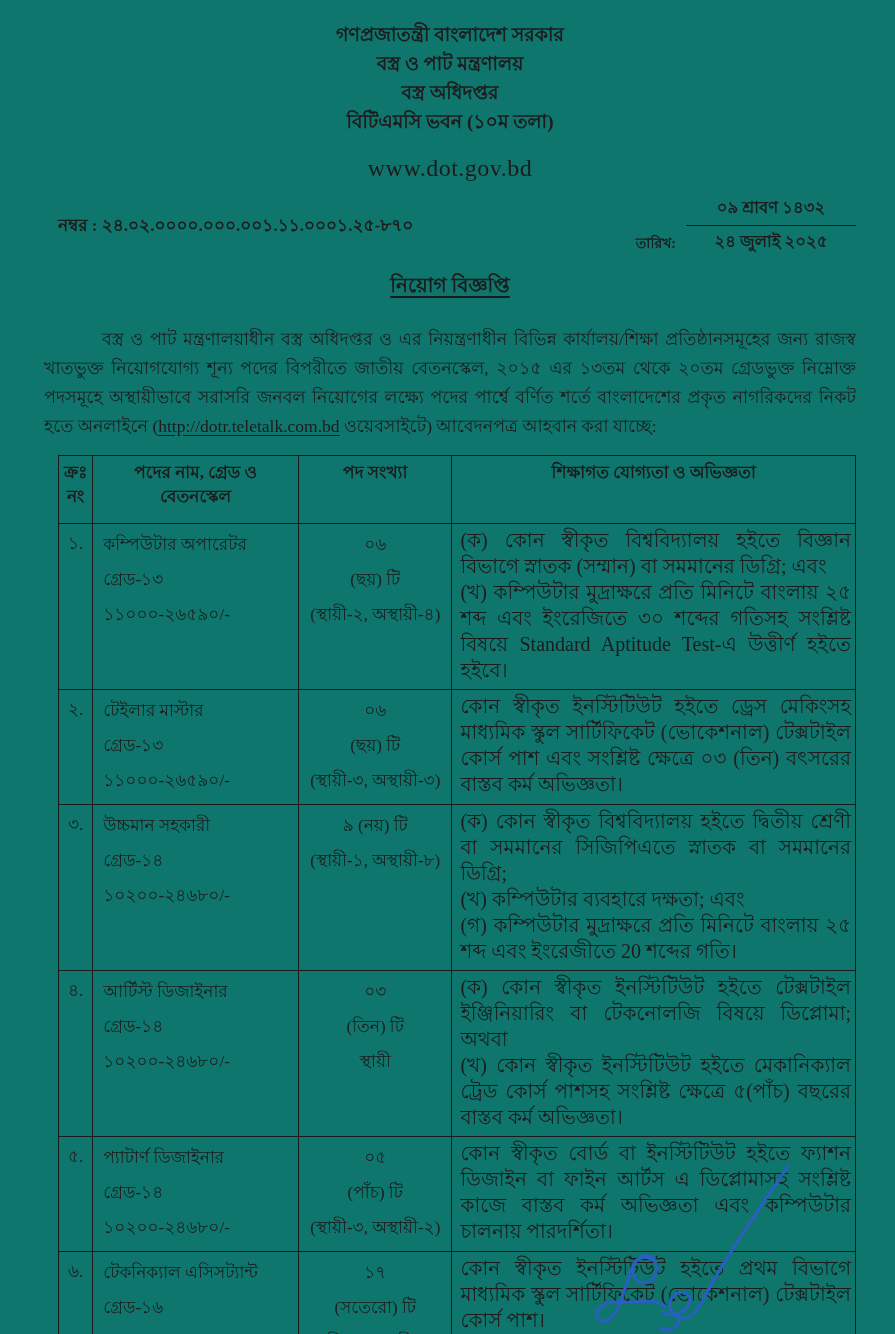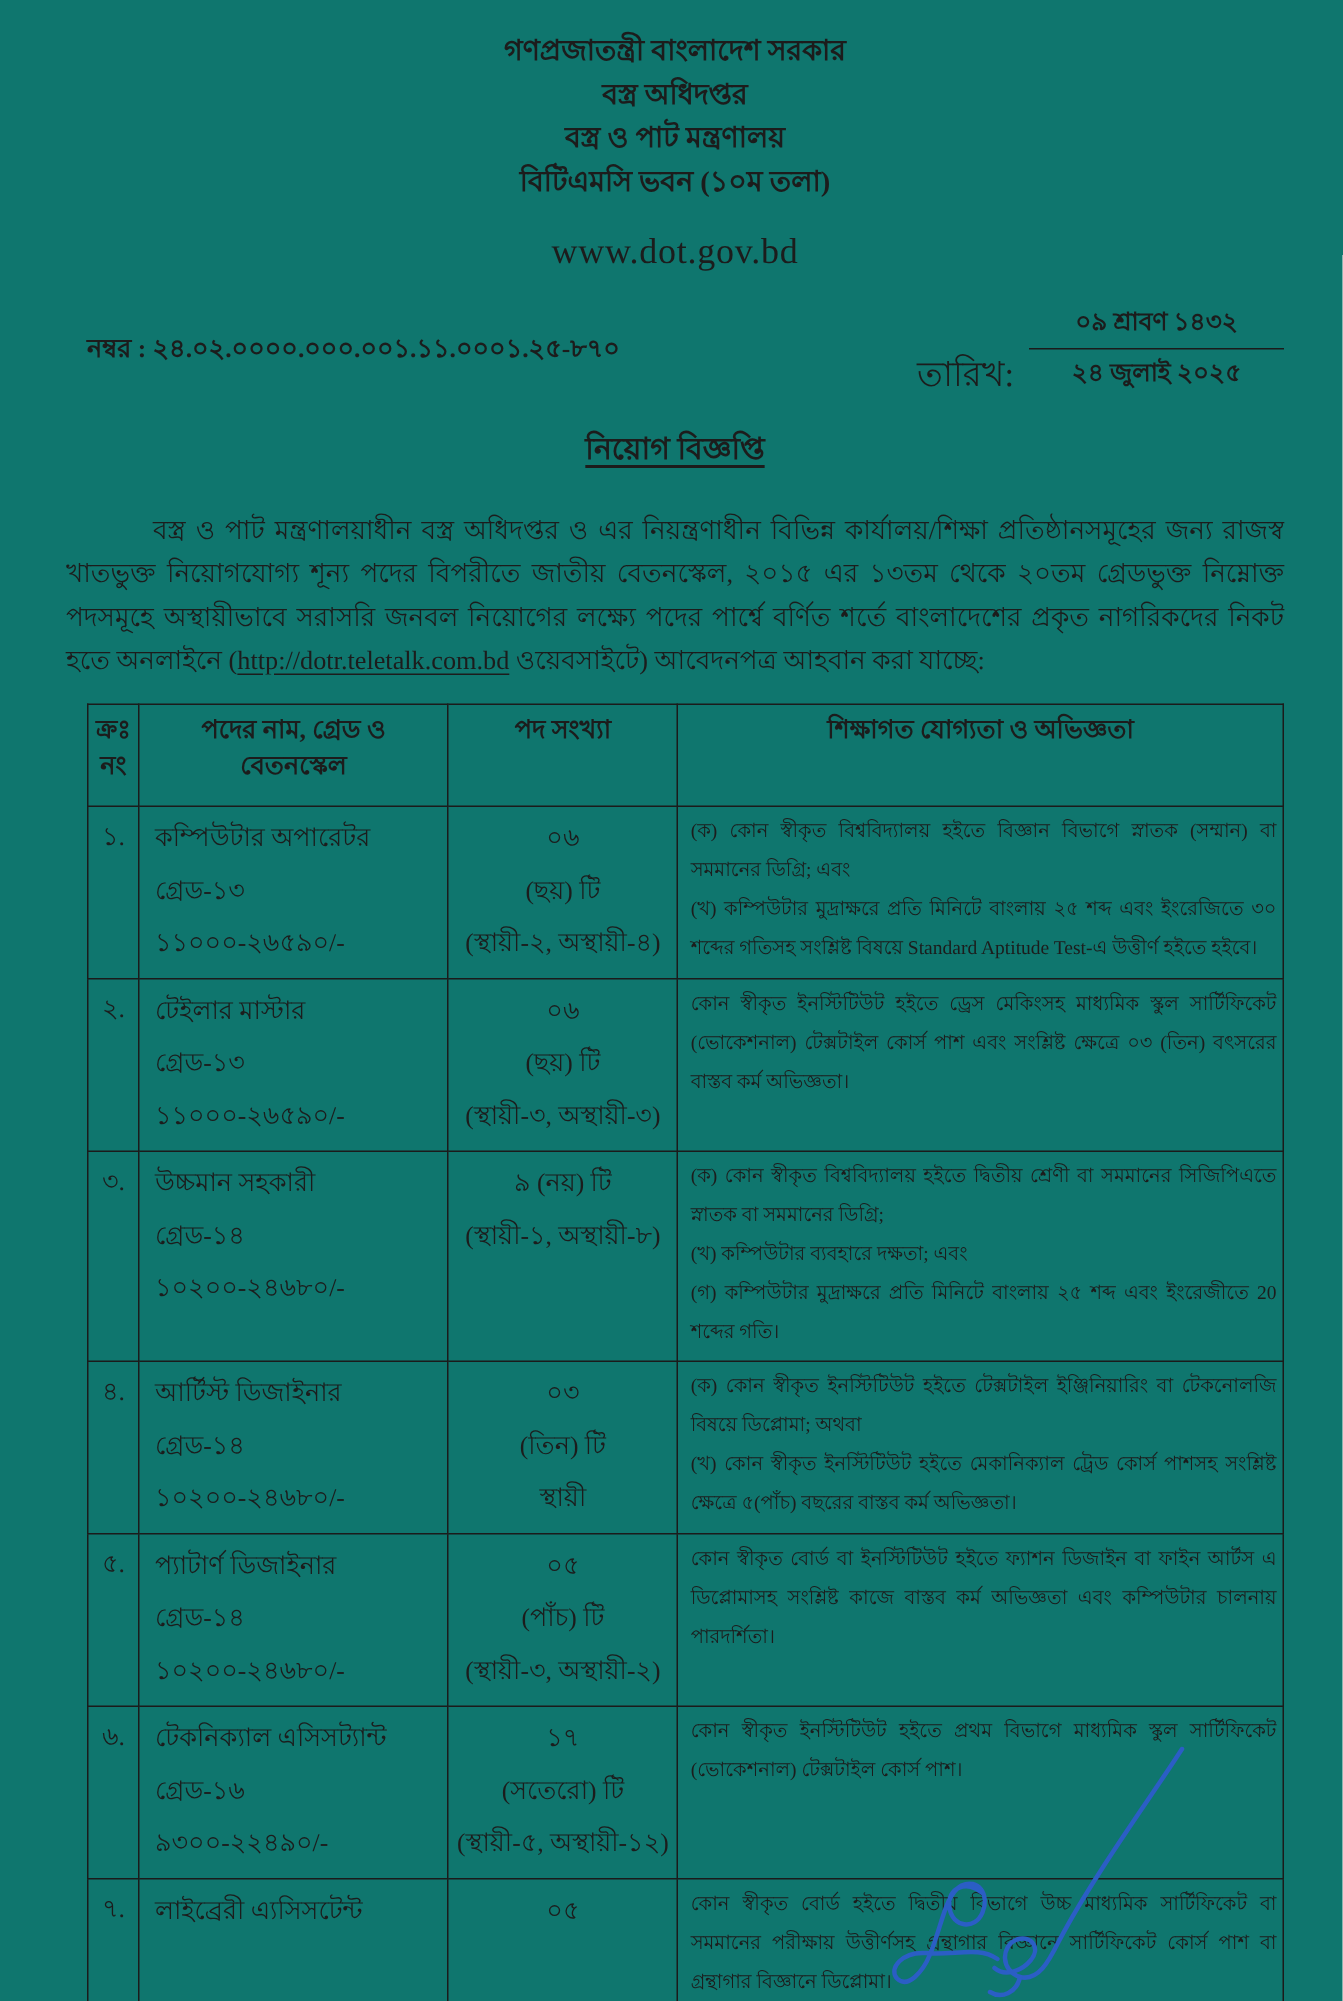--- a/index.html
+++ b/index.html
@@ -11,53 +11,53 @@
     padding:20px 39px 10px 44px;
   }
   
   .letterhead { text-align:center; line-height:29px; }
   .letterhead .bn { font-size:19px; font-weight:bold; }
   .letterhead .site { font-size:24px; font-weight:normal; letter-spacing:.5px; margin-top:18px; }
   
   .meta-row { display:flex; justify-content:space-between; align-items:center; margin-top:12px; padding-left:14px; }
   .memo { font-size:17px; font-weight:bold; }
   .date-wrap { display:flex; align-items:center; gap:10px; }
-  .date-label { font-size:23px; font-weight:normal;margin-top:36px; }
+  .date-label { font-size:14px; font-weight:bold;margin-top:36px; }
   .date-stack { text-align:center; font-size:16.5px; font-weight:bold; min-width:170px; }
   .date-stack .top { border-bottom:1.5px solid #1b1b1b; padding:0 8px 3px 8px; }
   .date-stack .bottom { padding-top:3px; }
   
   .doc-title { text-align:center; font-size:20px; font-weight:bold; text-decoration:underline; text-underline-offset:4px; margin-top:14px; }
   
   .intro { margin-top:22px; font-size:17.5px; line-height:29px; text-align:justify; text-indent:58px; }
   .intro .url { text-decoration:underline; text-underline-offset:3px; }
   
   table.jobs { border-collapse:collapse; width:798px; margin-top:14px; margin-left:14px; table-layout:fixed; }
   table.jobs th, table.jobs td { border:1.5px solid #1b1b1b; vertical-align:top; }
   table.jobs th { font-size:17px; font-weight:bold; padding:5px 4px 14px 4px; line-height:24px;text-align:center; }
   th.h-serial { width:34px; text-align:center; }
   th.h-post   { width:204px; }
   th.h-count  { width:152px; }
   th.h-qual   { width:400px; }
   td.c-serial { text-align:center; font-size:17px; padding-top:6px; }
   td.c-post   { font-size:17px; line-height:35px; padding:3px 6px 6px 10px; }
   td.c-count  { font-size:17px; line-height:35px; text-align:center; padding:3px 4px 6px 4px; }
-  td.c-qual   { font-size:13px; line-height:26px; text-align:justify; padding:3px 4px 6px 8px; }
+  td.c-qual   { font-size:20px; line-height:26px; text-align:justify; padding:3px 4px 6px 8px; }
   
   .sig-overlay { position:absolute; left:0; top:0; width:895px; height:1334px; pointer-events:none; }
 </style>
 </head>
 <body>
 
 <div class="page">
 
   <div class="letterhead">
     <div class="bn">গণপ্রজাতন্ত্রী বাংলাদেশ সরকার</div>
+    <div class="bn">বস্ত্র ও পাট মন্ত্রণালয়</div>
     <div class="bn">বস্ত্র অধিদপ্তর</div>
-    <div class="bn">বস্ত্র ও পাট মন্ত্রণালয়</div>
     <div class="bn">বিটিএমসি ভবন (১০ম তলা)</div>
     <div class="site">www.dot.gov.bd</div>
   </div>
 
   <div class="meta-row">
     <div class="memo">
       <span>নম্বর :</span>
       <span>২৪.০২.০০০০.০০০.০০১.১১.০০০১.২৫-৮৭০</span>
     </div>
     <div class="date-wrap">

